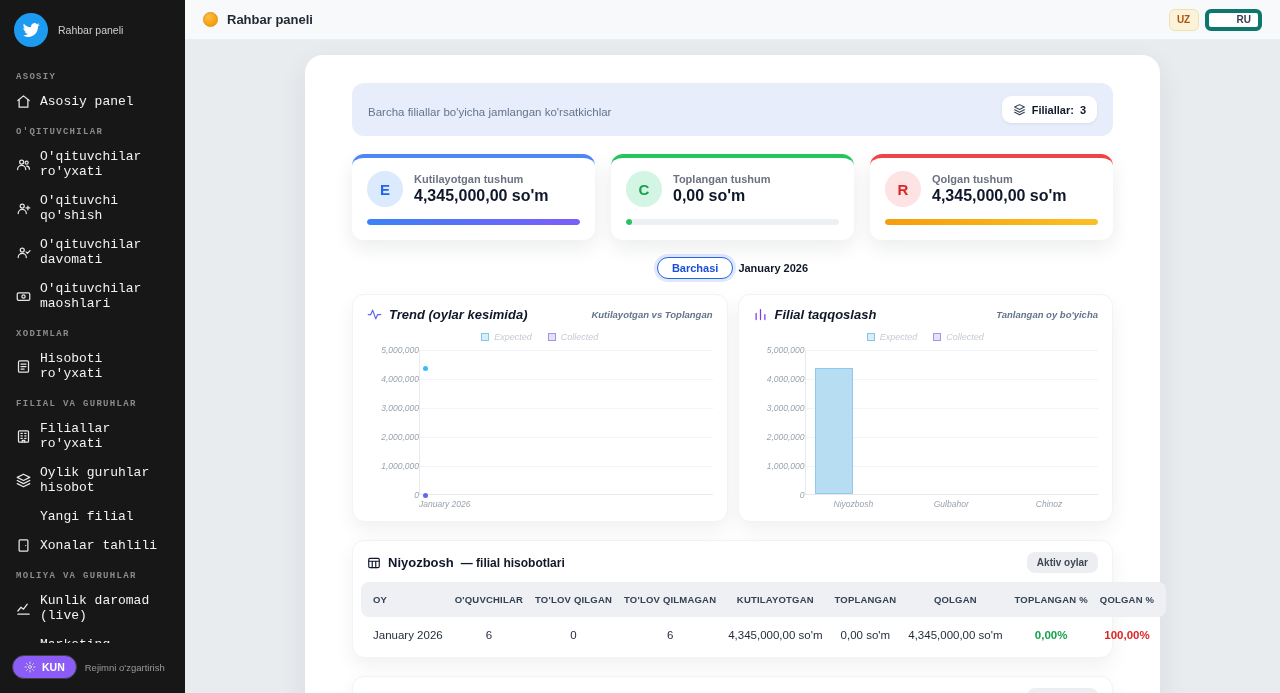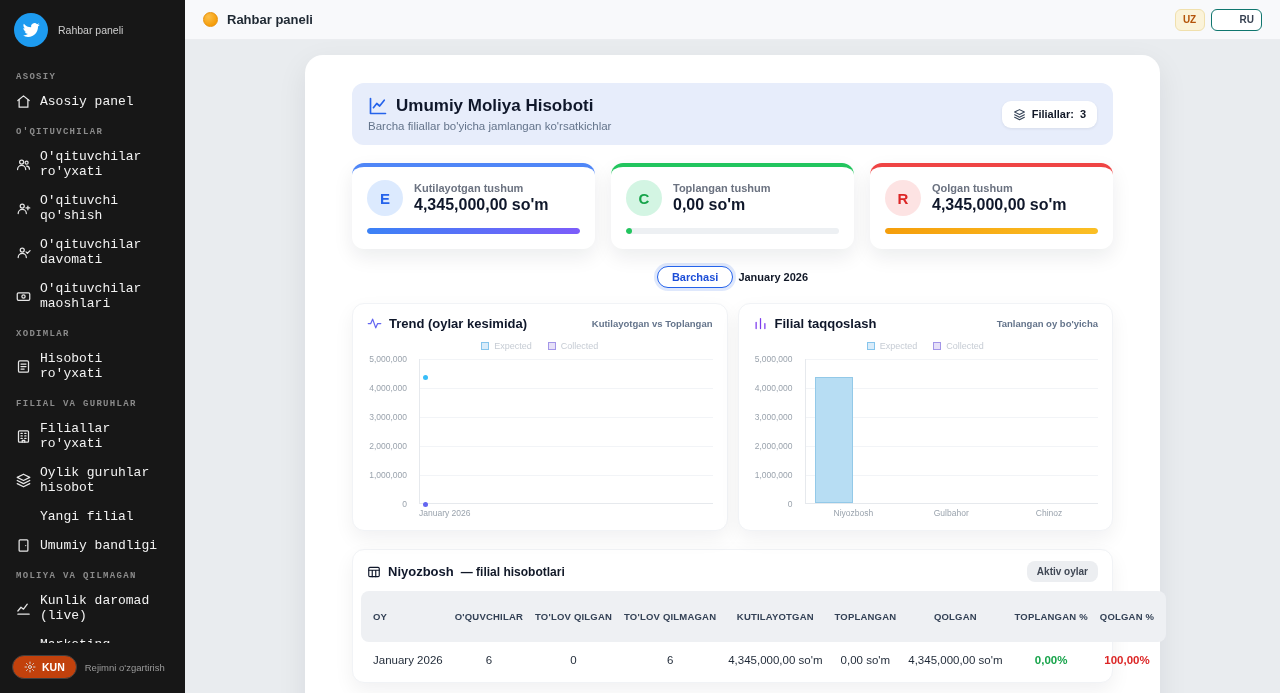--- a/index.html
+++ b/index.html
@@ -12,33 +12,33 @@
   .brand { display:flex; align-items:center; gap:10px; padding:13px 14px 14px; }
   .brand-logo { width:34px; height:34px; border-radius:50%; background:#1d9bf0; display:flex; align-items:center; justify-content:center; flex:0 0 34px; }
   .brand-logo svg { width:18px; height:18px; }
   .brand-name { font-size:10.5px; color:#cfcfcf; }
   .nav { flex:1 1 auto; min-height:0; overflow:hidden;font-family:Liberation Mono, monospace; }
   .nav-section-title { font-size:9px; font-weight:bold; color:#8a8a8a; letter-spacing:1.3px; padding:11px 16px 5px; }
   .nav-item { display:flex; align-items:center; gap:9px; padding:7px 16px; font-size:13px; color:#f2f2f2; cursor:pointer; }
   .nav-icon { width:15px; height:15px; flex:0 0 15px; display:inline-flex; opacity:.95; }
   .nav-item.active { background:#75600a; color:#ffd75e; font-weight:bold; border-radius:0 10px 10px 0; margin-right:9px; }
   .sidebar-footer { margin-top:auto; display:flex; align-items:center; gap:8px; padding:12px 12px 14px; }
-  .mode-btn { display:inline-flex; align-items:center; gap:6px; background:#c2410c; border:1px solid #3f3f3f; border-radius:16px; padding:5px 11px; color:#fff; font-size:10.5px; font-weight:bold; cursor:pointer; font-family:inherit; }
+  .mode-btn { display:inline-flex; align-items:center; gap:6px; background:#8b5cf6; border:1px solid #3f3f3f; border-radius:16px; padding:5px 11px; color:#fff; font-size:10.5px; font-weight:bold; cursor:pointer; font-family:inherit; }
   .gear { width:12px; height:12px; display:inline-flex; color:#d8d8d8; }
   .mode-hint { font-size:9.5px; color:#9a9a9a; }
 
   
   .content { flex:1; display:flex; flex-direction:column; min-width:0; }
   .topbar { height:40px; flex:0 0 40px; background:#f8f9fb; border-bottom:1px solid #ebedf0; display:flex; align-items:center; padding:0 18px; gap:9px; }
   .status-dot { width:15px; height:15px; border-radius:50%; background:radial-gradient(circle at 35% 30%, #fcbf49, #f59e0b 70%); border:1px solid #e8920c; }
   .topbar-title { font-size:13px; font-weight:bold; color:#1f2933; }
   .lang-group { margin-left:auto; display:flex; gap:6px; }
   .lang-btn { min-width:30px; height:22px; border-radius:6px; font-size:10px; font-weight:bold; display:flex; align-items:center; justify-content:center; cursor:pointer; padding:0 7px; font-family:inherit; }
   .lang-btn.active { background:#fbf3d9; color:#b45309; border:1px solid #f0e0ad; }
-  .lang-btn.inactive { background:#ffffff; color:#374151; border:1px solid #0f766e;padding-left:28px; }
+  .lang-btn.inactive { background:#ffffff; color:#374151; border:4px solid #0f766e;padding-left:28px; }
 
   .main { flex:1; overflow:hidden; display:flex; justify-content:center; align-items:flex-start; padding-top:15px; }
   .card { width:855px; background:#fff; border-radius:18px; box-shadow:0 10px 30px rgba(15,23,42,.08); padding:28px 47px 40px; }
 
   
   .report-head { background:#e7edfb; border-radius:12px; padding:13px 16px; display:flex; justify-content:space-between; align-items:center; }
   .report-title-row { display:flex; align-items:center; gap:8px; }
   .hdr-icon { width:20px; height:20px; color:#2563eb; flex:0 0 20px; }
   .report-title { font-size:17px; font-weight:800; color:#0f172a; }
   .report-subtitle { font-size:11.5px; color:#64748b; margin-top:4px; }
@@ -63,36 +63,36 @@
   .s1 .progress-fill { background:linear-gradient(90deg,#3b82f6,#7c5cfa); }
   .s2 .progress-fill { background:#22c55e; }
   .s3 .progress-fill { background:linear-gradient(90deg,#f59e0b,#fbbf24); }
 
   
   .filter-row { margin-top:17px; display:flex; justify-content:center; align-items:center; gap:5px; }
   .pill-all { background:#fff; border:1.5px solid #2563eb; box-shadow:0 0 0 3px rgba(37,99,235,.15); border-radius:999px; padding:4px 14px; color:#1d4ed8; font-size:11px; font-weight:bold; cursor:pointer; font-family:inherit; }
   .month-label { font-size:11px; font-weight:800; color:#111827; }
 
   
-  .charts-row { margin-top:15px; display:flex; gap:10px; }
+  .charts-row { margin-top:15px; display:flex; gap:10px;font-style:italic; }
   .chart-card { flex:1; background:#fff; border-radius:12px; box-shadow:0 8px 20px rgba(15,23,42,.06); border:1px solid #f1f3f6; padding:12px 14px 10px; }
   .chart-head { display:flex; justify-content:space-between; align-items:center; }
   .chart-title-wrap { display:flex; align-items:center; gap:7px; }
   .chart-title-icon { width:15px; height:15px; flex:0 0 15px; }
   .icon-pulse { color:#6366f1; }
   .icon-bars { color:#7c3aed; }
   .chart-title { font-size:13px; font-weight:800; color:#0f172a; }
   .chart-subtitle { font-size:9.5px; font-weight:bold; color:#64748b; }
   .legend { margin-top:10px; display:flex; justify-content:center; gap:16px; }
   .legend-item { display:inline-flex; align-items:center; gap:5px; }
   .legend-sq { width:8px; height:8px; border:1px solid; display:inline-block; }
   .legend-label { font-size:9px; color:#c6ccd4; }
   .plot-wrap { display:flex; margin-top:8px; }
   .yaxis { width:52px; flex:0 0 52px; position:relative; height:145px; }
-  .ytick { position:absolute; right:12px; transform:translateY(-50%); font-size:8.5px; color:#9aa3ad; white-space:nowrap; }
+  .ytick { position:absolute; right:0; transform:translateY(-50%); font-size:8.5px; color:#9aa3ad; white-space:nowrap; }
   .plot { flex:1; position:relative; height:145px; border-left:1px solid #e6e9ed; border-bottom:1px solid #e6e9ed; }
   .gridline { position:absolute; left:0; right:0; height:1px; background:#f2f4f7; }
   .dot { position:absolute; width:5px; height:5px; border-radius:50%; }
   .bars { position:absolute; left:0; right:0; top:0; bottom:0; display:flex; }
   .bar-slot { flex:1; display:flex; align-items:flex-end; justify-content:center; gap:2px; }
   .bar { width:38px; }
   .xaxis { margin-left:52px; margin-top:4px; height:12px; position:relative; font-size:8.5px; color:#9aa3ad; }
   .xaxis.flex3 { display:flex; }
   .xlab-left { position:absolute; left:0; top:0; }
   .xlab-slot { flex:1; text-align:center; }
@@ -100,21 +100,21 @@
   
   .table-card { margin-top:18px; background:#fff; border-radius:12px; box-shadow:0 8px 20px rgba(15,23,42,.06); border:1px solid #f1f3f6; padding-bottom:4px; }
   .table-head { display:flex; justify-content:space-between; align-items:center; padding:11px 14px 9px; }
   .table-head-left { display:flex; align-items:center; gap:7px; }
   .th-icon { width:14px; height:14px; flex:0 0 14px; color:#0f172a; display:inline-flex; }
   .branch-name { font-size:13px; font-weight:800; color:#0f172a; }
   .branch-suffix { font-size:12px; font-weight:700; color:#111827; }
   .badge { background:#eceef1; color:#3f4754; font-size:10px; font-weight:bold; padding:5px 10px; border-radius:8px; cursor:pointer; }
   table { width:calc(100% - 16px); margin:0 8px; border-collapse:collapse; font-size:11.5px; color:#1f2937; }
   thead tr { background:#eef0f3; }
-  th { padding:20px 6px; font-size:9.5px; font-weight:800; color:#334155; letter-spacing:.2px; white-space:nowrap; }
+  th { padding:12px 6px; font-size:9.5px; font-weight:800; color:#334155; letter-spacing:.2px; white-space:nowrap; }
   th:first-child { border-radius:8px 0 0 8px; }
   th:last-child { border-radius:0 8px 8px 0; }
   td { padding:12px 6px; border-bottom:1px solid #f1f3f6; white-space:nowrap; }
   tbody tr:last-child td { border-bottom:none; }
   .c0 { text-align:left; padding-left:12px; }
   .c1,.c2,.c3 { text-align:center; }
   .c4,.c5,.c6,.c7,.c8 { text-align:center;margin-left:36px; }
   .c8 { padding-right:12px; }
   td.pct { font-weight:800; }
 </style>
@@ -218,23 +218,23 @@
         <span class="nav-icon"></span>
         <span class="nav-label">Yangi filial</span>
       </div>
       <div class="nav-item">
         <span class="nav-icon">
           <svg viewBox="0 0 24 24" fill="none" stroke="currentColor" stroke-width="2" stroke-linecap="round" stroke-linejoin="round">
             <rect x="5" y="3" width="14" height="18" rx="1.5"></rect>
             <circle cx="15.5" cy="12" r="1" fill="currentColor" stroke="none"></circle>
           </svg>
         </span>
-        <span class="nav-label">Umumiy bandligi</span>
-      </div>
-      <div class="nav-section-title">MOLIYA VA QILMAGAN</div>
+        <span class="nav-label">Xonalar tahlili</span>
+      </div>
+      <div class="nav-section-title">MOLIYA VA GURUHLAR</div>
       <div class="nav-item">
         <span class="nav-icon">
           <svg viewBox="0 0 24 24" fill="none" stroke="currentColor" stroke-width="2" stroke-linecap="round" stroke-linejoin="round">
             <path d="m3 16 5-6 4 3 6-8"></path>
             <path d="M3 21h18"></path>
           </svg>
         </span>
         <span class="nav-label">Kunlik daromad (live)</span>
       </div>
       <div class="nav-item">
@@ -279,29 +279,20 @@
       <button class="lang-btn active">UZ</button>
       <button class="lang-btn inactive">RU</button>
     </div>
   </header>
 
   <main class="main">
     <div class="card">
 
       <div class="report-head">
         <div>
-          <div class="report-title-row">
-            <span class="hdr-icon">
-                <svg viewBox="0 0 24 24" fill="none" stroke="currentColor" stroke-width="2" stroke-linecap="round" stroke-linejoin="round">
-                  <path d="M3 3v18h18"></path>
-                  <path d="m6.5 14 4-5 3.5 3 5.5-7"></path>
-                </svg>
-              </span>
-            <span class="report-title">Umumiy Moliya Hisoboti</span>
-          </div>
           <div class="report-subtitle">Barcha filiallar bo'yicha jamlangan ko'rsatkichlar</div>
         </div>
         <div class="branches-badge">
           <span class="badge-icon">
               <svg viewBox="0 0 24 24" fill="none" stroke="currentColor" stroke-width="2" stroke-linecap="round" stroke-linejoin="round">
                 <path d="m12 3 9 4.5-9 4.5-9-4.5z"></path>
                 <path d="m3 12.5 9 4.5 9-4.5"></path>
                 <path d="m3 17 9 4.5 9-4.5"></path>
               </svg>
             </span>

